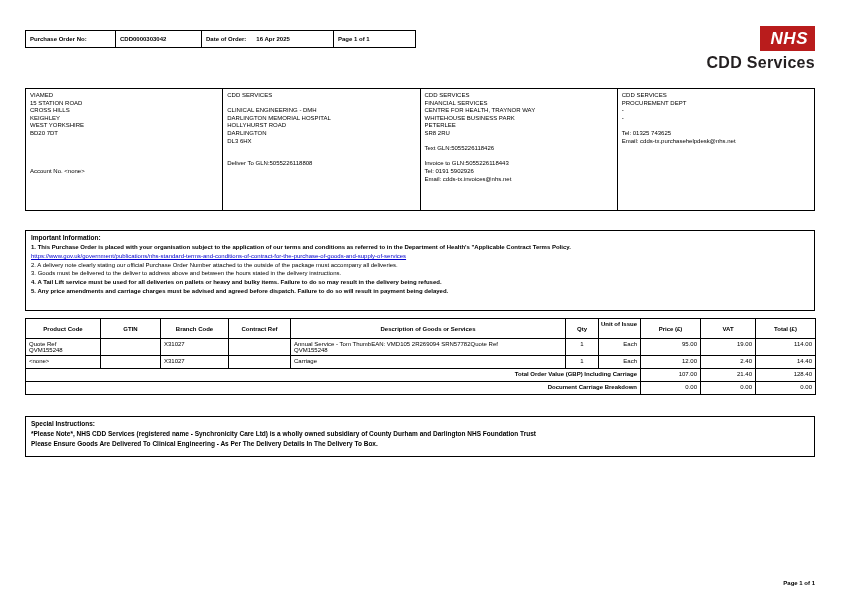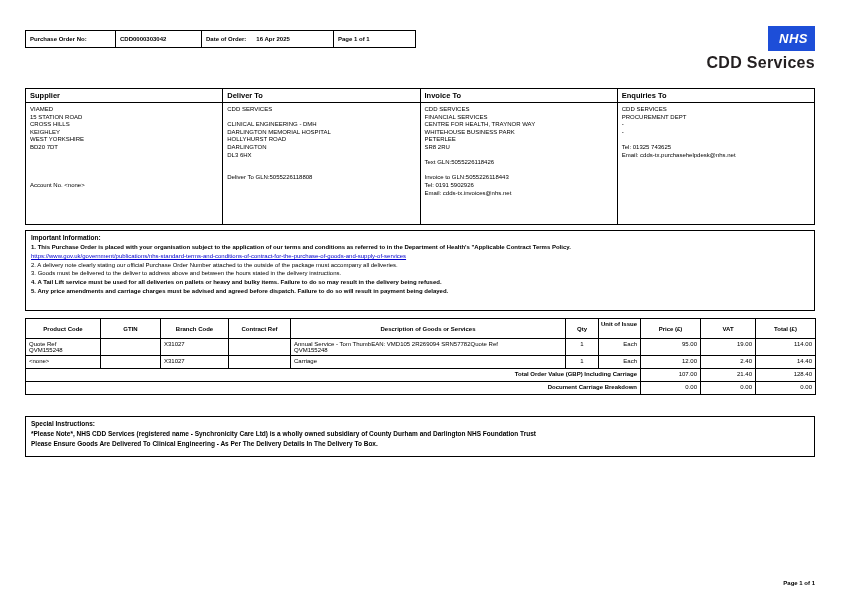--- a/index.html
+++ b/index.html
@@ -14,22 +14,22 @@
   .top-table { position:absolute; left:25px; top:30px; font-size:6px; font-weight:bold; table-layout:fixed; }
   .top-table td { padding:3px 4px; height:17px; overflow:hidden; white-space:nowrap; }
   .top-table .c1 { width:90px; }
   .top-table .c2 { width:86px; }
   .top-table .c3 { width:132px; }
   .top-table .c4 { width:82px; }
   .top-table .date-val { margin-left:10px; font-weight:bold; }
 
   
   .brand { position:absolute; top:26px; right:27px; text-align:right; }
-  .nhs-logo { display:inline-block; background:#1d4ed8; color:#fff; font-style:italic; font-weight:bold;
-              font-size:13px; line-height:25px; padding:0 7px 0 11px; letter-spacing:.5px; }
+  .nhs-logo { display:inline-block; background:#b91c1c; color:#fff; font-style:italic; font-weight:bold;
+              font-size:17px; line-height:25px; padding:0 7px 0 11px; letter-spacing:.5px; }
   .brand-name { font-size:16px; font-weight:600; color:#231f20; margin-top:3px; letter-spacing:.3px; }
 
   
   .addr-table { position:absolute; left:25px; top:88px; width:790px; table-layout:fixed; }
   .addr-table td { width:25%; }
   .addr-head td { font-size:7.5px; font-weight:bold; padding:2px 4px; height:14px; }
   .addr-body td { vertical-align:top; font-size:6px; line-height:7.6px; padding:3px 4px; height:122px; overflow:hidden; }
   .line { min-height:7.6px; }
 
   
@@ -74,26 +74,20 @@
     </tbody>
   </table>
 
   <div class="brand">
     <div class="nhs-logo">NHS</div>
     <div class="brand-name">CDD Services</div>
   </div>
 
   <table class="addr-table">
     <tbody>
-    <tr class="addr-head">
-      <td>Supplier</td>
-      <td>Deliver To</td>
-      <td>Invoice To</td>
-      <td>Enquiries To</td>
-    </tr>
     <tr class="addr-body">
       <td>
             <div class="line normal">VIAMED</div>
             <div class="line normal">15 STATION ROAD</div>
             <div class="line normal">CROSS HILLS</div>
             <div class="line normal">KEIGHLEY</div>
             <div class="line normal">WEST YORKSHIRE</div>
             <div class="line normal">BD20 7DT</div>
             <div class="line normal">&nbsp;</div>
             <div class="line normal">&nbsp;</div>

